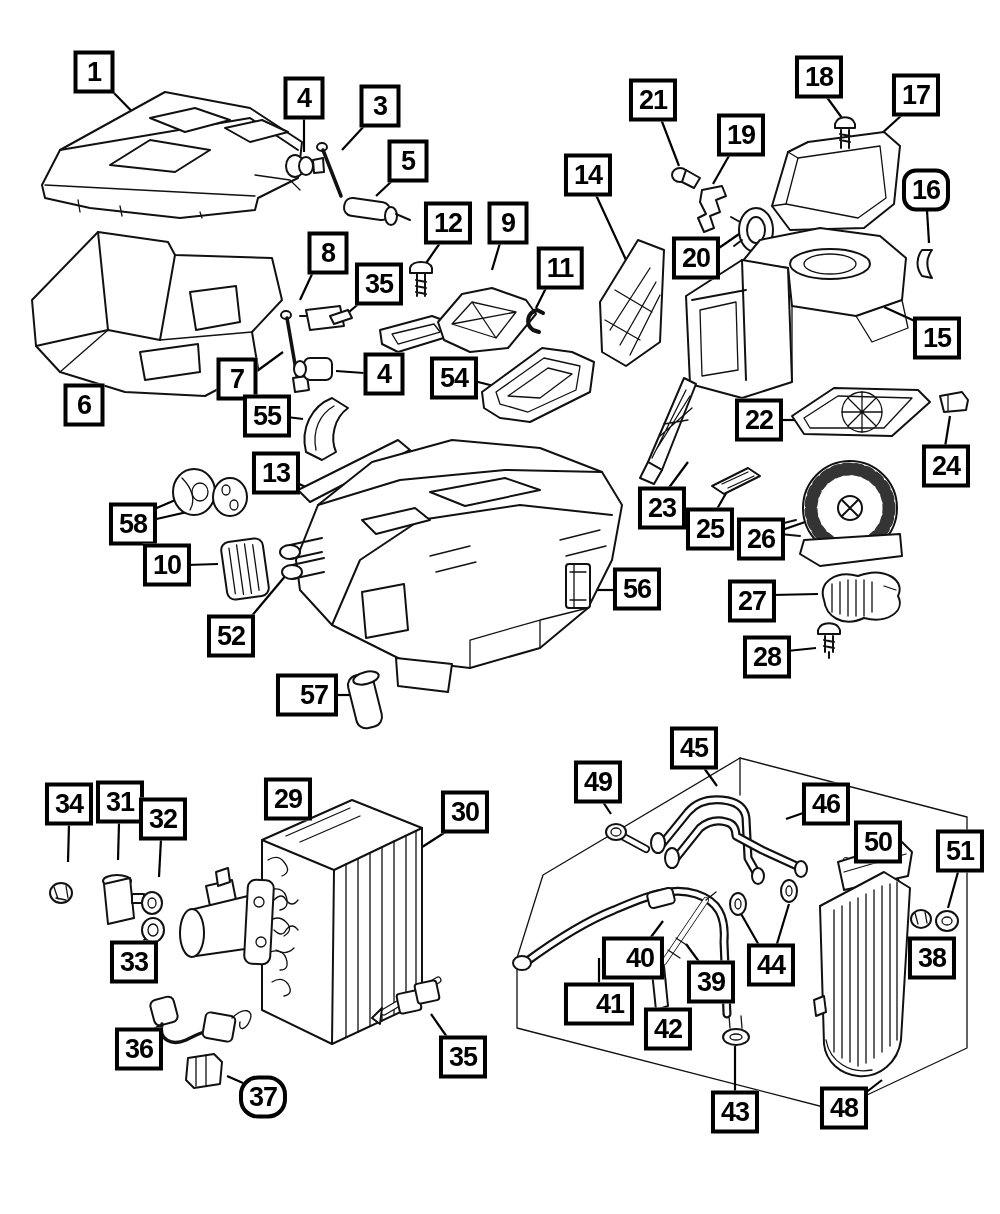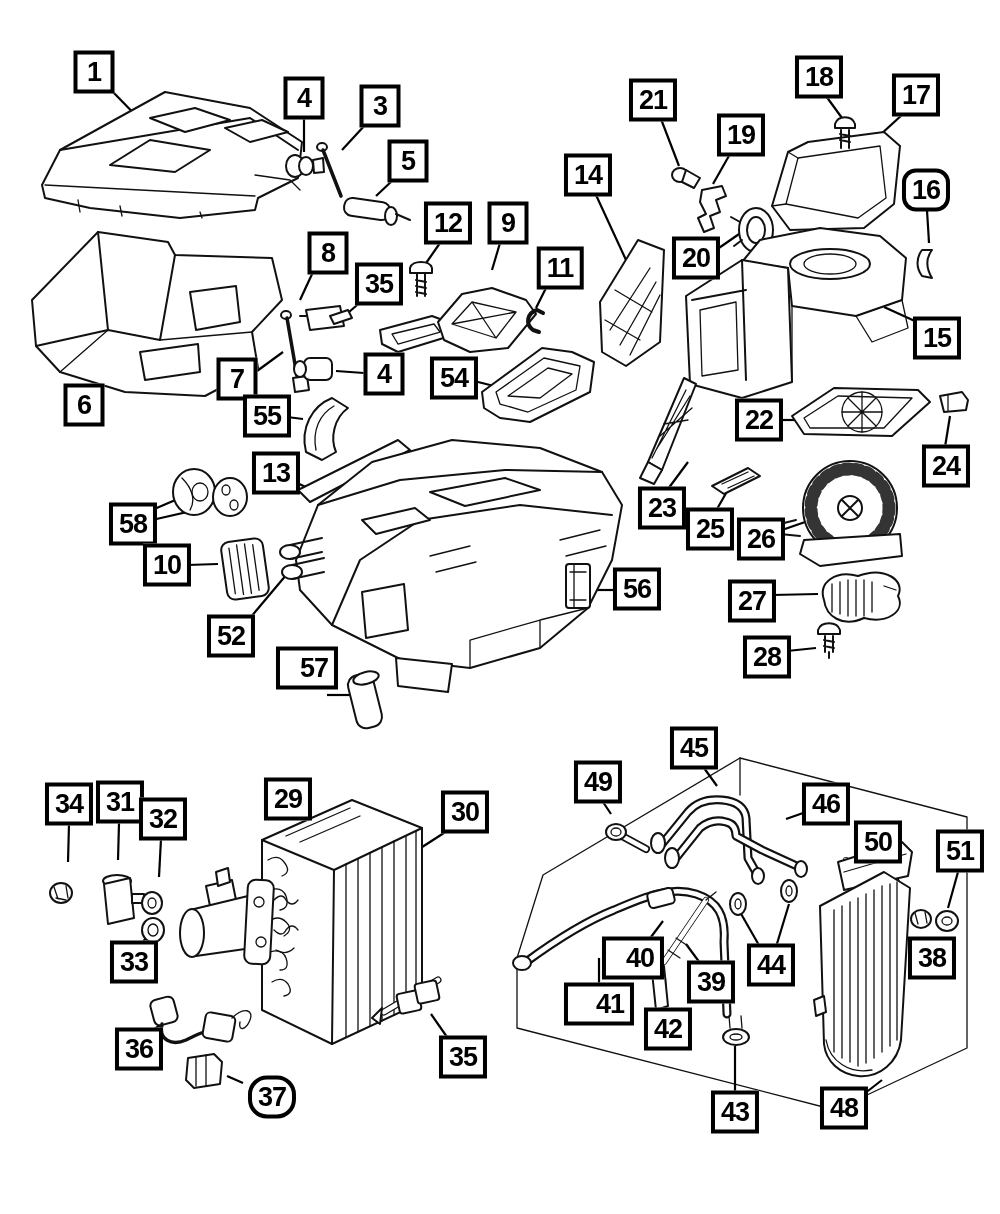--- a/index.html
+++ b/index.html
@@ -420,29 +420,29 @@
       <div class="callout" style="left: 167px; top: 565px;">10</div>
       <div class="callout" style="left: 231px; top: 636px;">52</div>
       <div class="callout" style="left: 759px; top: 420px;">22</div>
       <div class="callout" style="left: 662px; top: 508px;">23</div>
       <div class="callout" style="left: 710px; top: 529px;">25</div>
       <div class="callout" style="left: 761px; top: 539px;">26</div>
       <div class="callout" style="left: 946px; top: 466px;">24</div>
       <div class="callout" style="left: 637px; top: 589px;">56</div>
       <div class="callout" style="left: 752px; top: 601px;">27</div>
       <div class="callout" style="left: 767px; top: 657px;">28</div>
-      <div class="callout" style="left: 307px; top: 668px; padding-left: 20px;">57</div>
+      <div class="callout" style="left: 307px; top: 695px; padding-left: 20px;">57</div>
       <div class="callout" style="left: 69px; top: 804px;">34</div>
       <div class="callout" style="left: 120px; top: 802px;">31</div>
       <div class="callout" style="left: 163px; top: 819px;">32</div>
       <div class="callout" style="left: 134px; top: 962px;">33</div>
       <div class="callout" style="left: 288px; top: 799px;">29</div>
       <div class="callout" style="left: 465px; top: 812px;">30</div>
       <div class="callout" style="left: 127px; top: 1049px; margin-left: 12px;">36</div>
-      <div class="callout" style="left: 272px; top: 1097px; border-radius: 19px;">37</div>
+      <div class="callout" style="left: 263px; top: 1097px; border-radius: 19px;">37</div>
       <div class="callout" style="left: 463px; top: 1057px;">35</div>
       <div class="callout" style="left: 598px; top: 782px;">49</div>
       <div class="callout" style="left: 694px; top: 748px;">45</div>
       <div class="callout" style="left: 826px; top: 804px;">46</div>
       <div class="callout" style="left: 878px; top: 842px;">50</div>
       <div class="callout" style="left: 960px; top: 851px;">51</div>
       <div class="callout" style="left: 932px; top: 958px;">38</div>
       <div class="callout" style="left: 633px; top: 958px; padding-left: 20px;">40</div>
       <div class="callout" style="left: 711px; top: 982px;">39</div>
       <div class="callout" style="left: 599px; top: 1004px; padding-left: 28px;">41</div>

